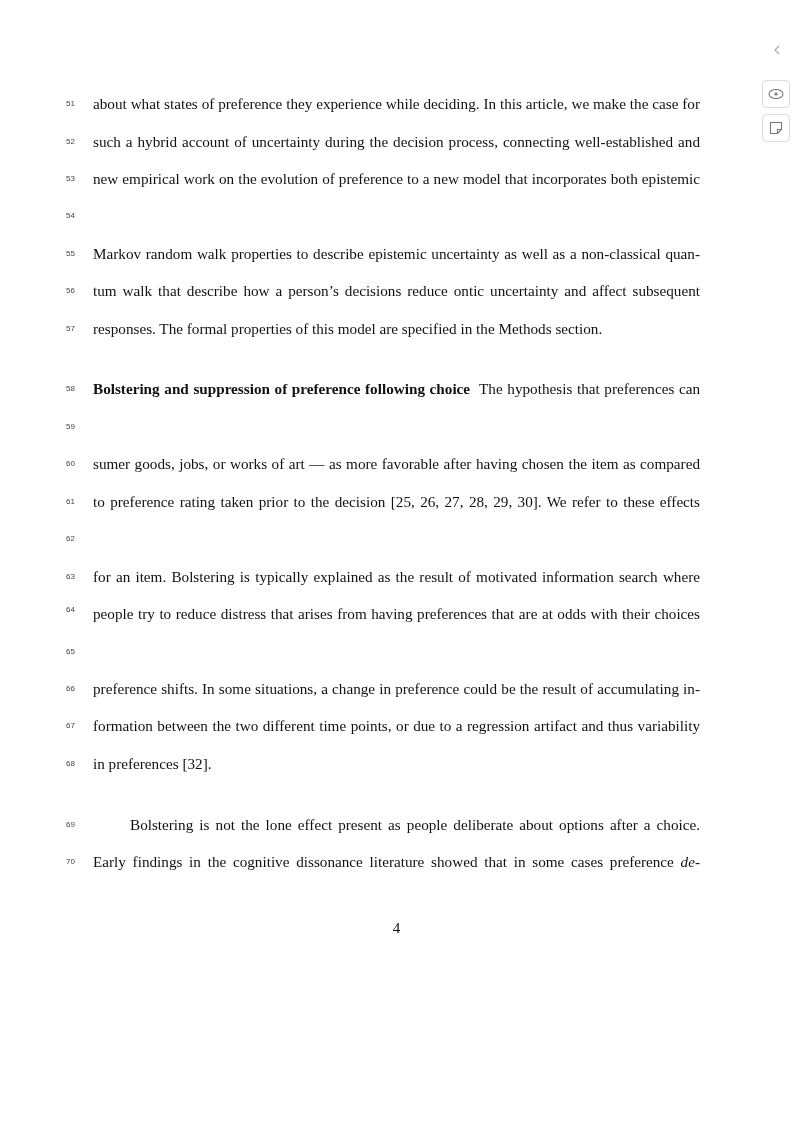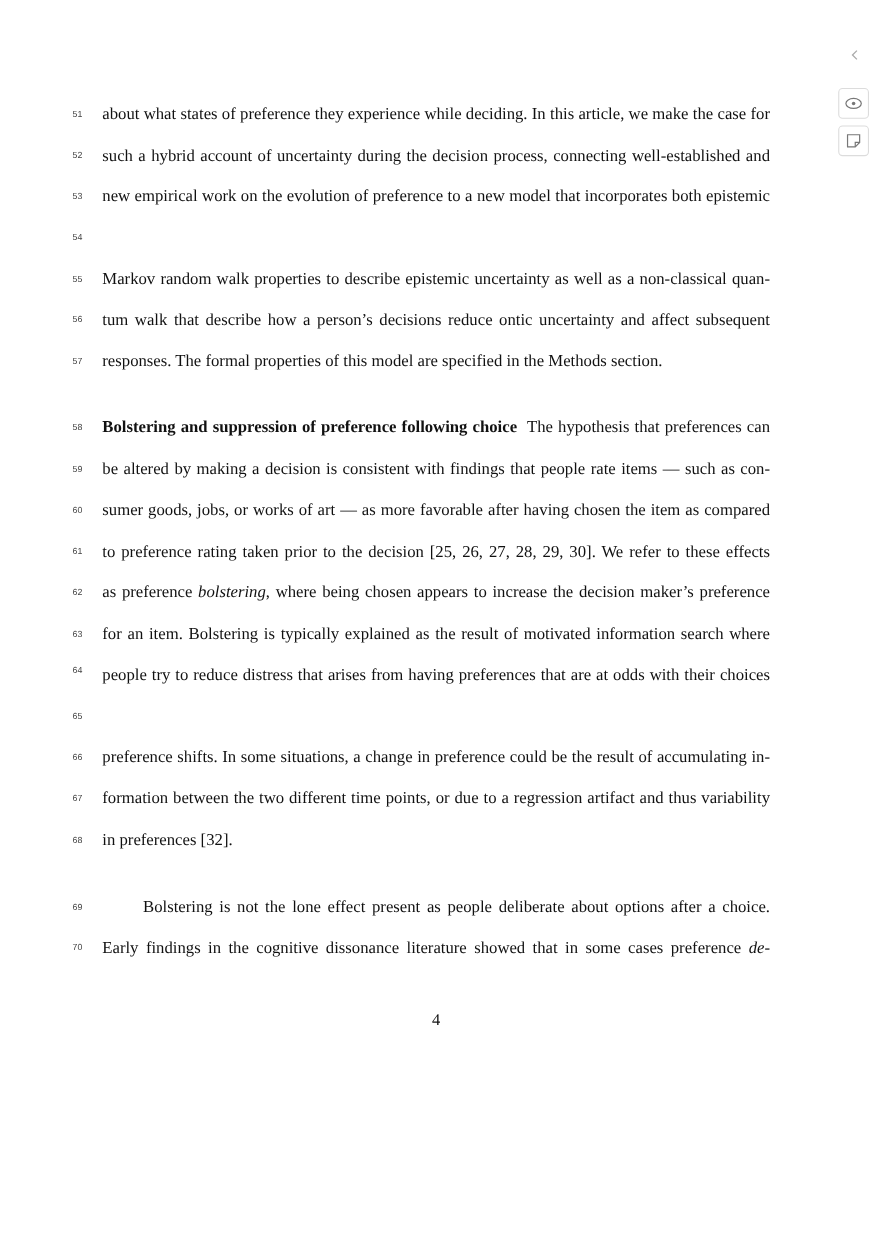--- a/index.html
+++ b/index.html
@@ -60,30 +60,28 @@
   <span class="lnum" style="top:281px;">56</span>
   <div class="line" style="top:281px;">tum walk that describe how a person’s decisions reduce ontic uncertainty and affect subsequent</div>
 
   <span class="lnum" style="top:319px;">57</span>
   <div class="line last" style="top:319px;">responses. The formal properties of this model are specified in the Methods section.</div>
 
   <span class="lnum" style="top:379px;">58</span>
   <div class="line" style="top:379px;"><span class="bold">Bolstering and suppression of preference following choice</span><span style="white-space:pre;">  The hypothesis that preferences can</span></div>
 
   <span class="lnum" style="top:417px;">59</span>
-  <div class="line" style="top:417px;">be altered by making a decision is consistent with findings that people rate items — such as con-</div>
 
   <span class="lnum" style="top:454px;">60</span>
   <div class="line" style="top:454px;">sumer goods, jobs, or works of art — as more favorable after having chosen the item as compared</div>
 
   <span class="lnum" style="top:492px;">61</span>
   <div class="line" style="top:492px;">to preference rating taken prior to the decision [25, 26, 27, 28, 29, 30].  We refer to these effects</div>
 
   <span class="lnum" style="top:529px;">62</span>
-  <div class="line" style="top:529px;"><span>as preference </span><i>bolstering</i><span>, where being chosen appears to increase the decision maker’s preference</span></div>
 
   <span class="lnum" style="top:567px;">63</span>
   <div class="line" style="top:567px;">for an item.  Bolstering is typically explained as the result of motivated information search where</div>
 
   <span class="lnum" style="top:600px;">64</span>
   <div class="line" style="top:604px;">people try to reduce distress that arises from having preferences that are at odds with their choices</div>
 
   <span class="lnum" style="top:642px;">65</span>
 
   <span class="lnum" style="top:679px;">66</span>

